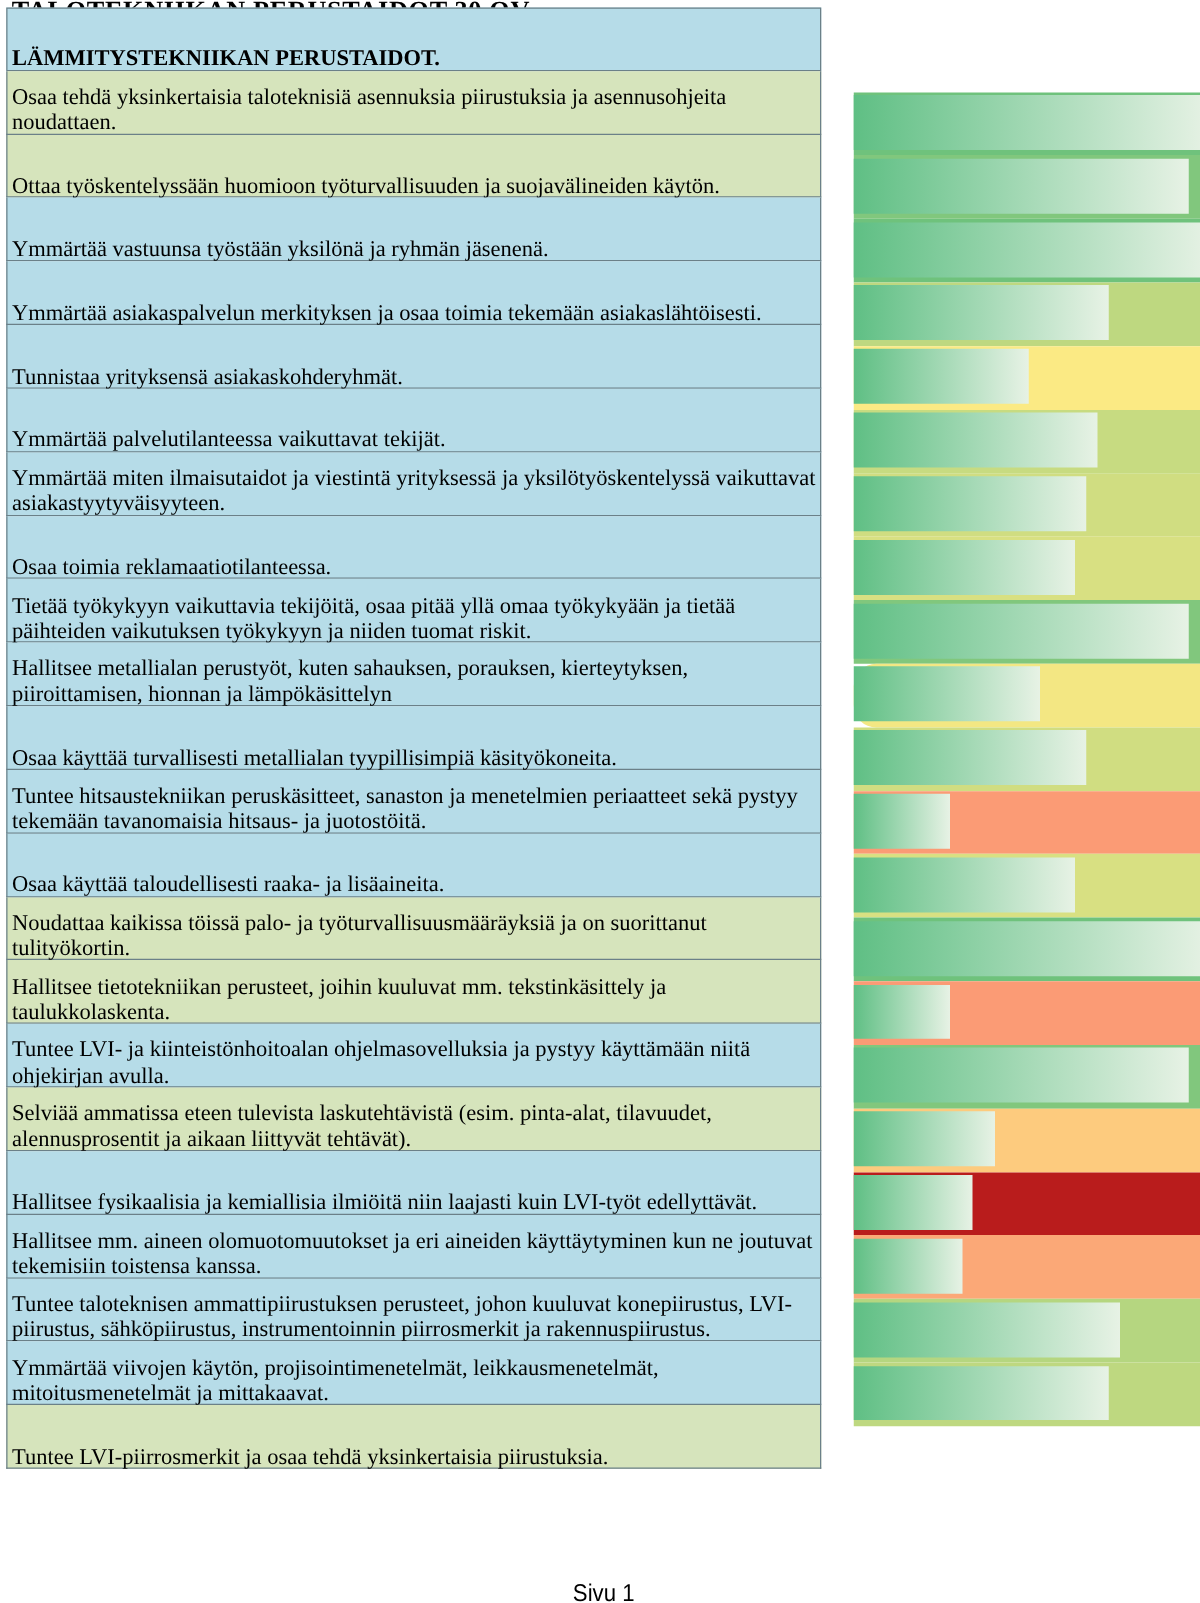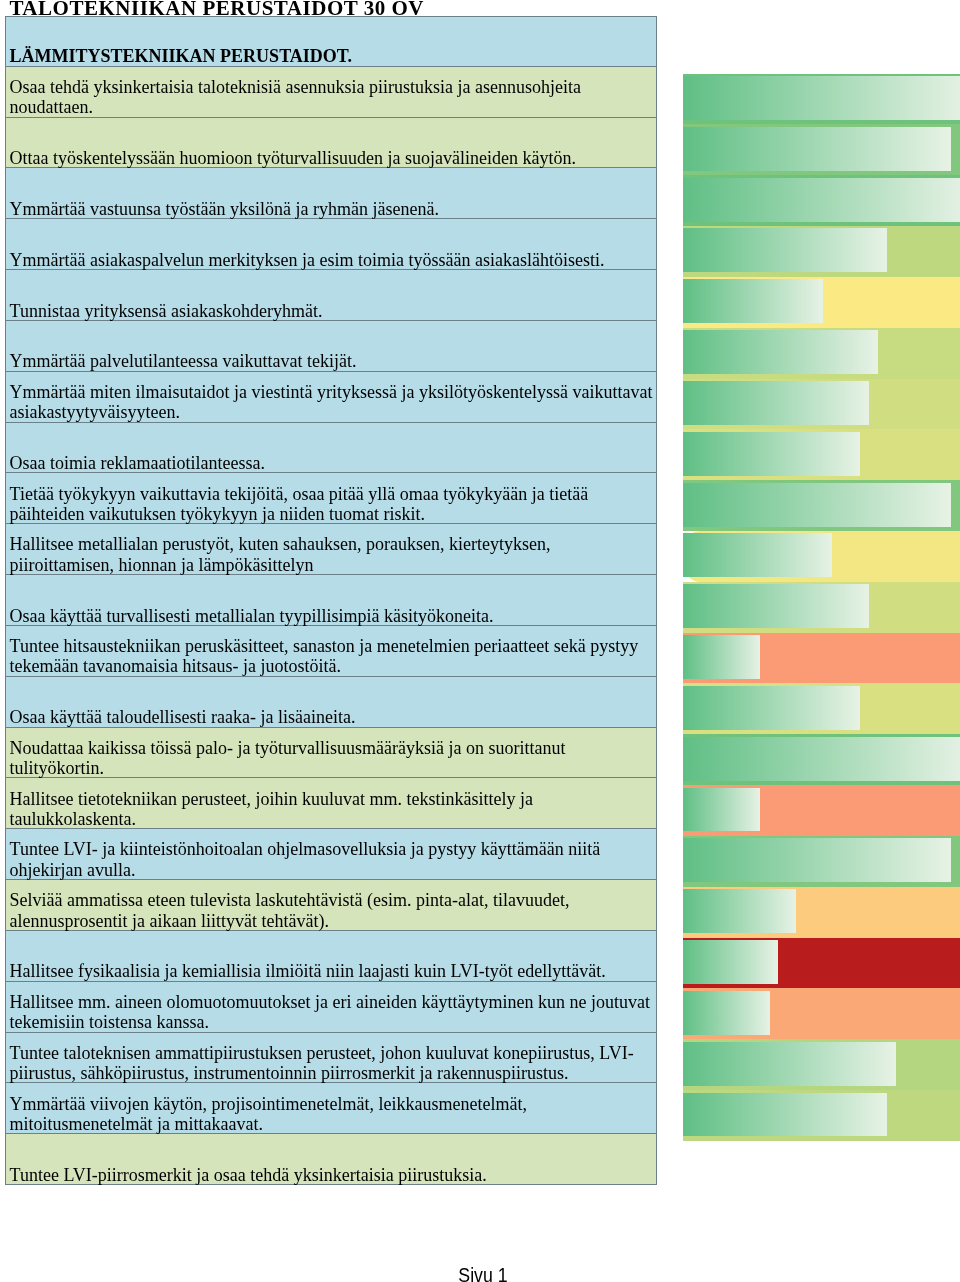--- a/index.html
+++ b/index.html
@@ -1,21 +1,21 @@
 <!DOCTYPE html>
 <html><head>
 <meta charset="utf-8">
 <title>TALOTEKNIIKAN PERUSTAIDOT 30 OV</title>
 <style>
   html,body{margin:0;padding:0;background:#fff;}
   body{width:960px;height:1282px;position:relative;overflow:hidden;
        font-family:"Liberation Serif",serif;color:#000;}
   #doc-title{position:absolute;left:9.4px;top:-3.7px;font-size:21px;font-weight:bold;
         letter-spacing:0.52px;white-space:nowrap;}
-  #sheet{position:absolute;left:5px;top:16px;width:652px;}
+  #sheet{position:absolute;left:5px;top:6px;width:652px;}
   .trow{display:flex;position:relative;box-sizing:border-box;
         border-left:1px solid #6B8088;border-right:1px solid #6B8088;
         border-bottom:1px solid #6B8088;height:50.835px;}
   .trow:first-child{border-top:1px solid #6B8088;}
   .bg-blue{background:#B6DCE8;}
   .bg-green{background:#D6E4BC;}
   .cell{box-sizing:border-box;padding:0 3px 0 3.6px;width:100%;
         display:flex;align-items:flex-end;font-size:18px;line-height:20.3px;
         position:relative;top:0.9px;}
   .cell.bold{font-weight:bold;}
@@ -42,21 +42,21 @@
   <div class="trow bg-green">
    <div class="cell">Osaa tehdä yksinkertaisia taloteknisiä asennuksia piirustuksia ja asennusohjeita noudattaen.</div>
   </div>
   <div class="trow bg-green">
    <div class="cell">Ottaa työskentelyssään huomioon työturvallisuuden ja suojavälineiden käytön.</div>
   </div>
   <div class="trow bg-blue">
    <div class="cell">Ymmärtää vastuunsa työstään yksilönä ja ryhmän jäsenenä.</div>
   </div>
   <div class="trow bg-blue">
-   <div class="cell">Ymmärtää asiakaspalvelun merkityksen ja esim toimia työssään asiakaslähtöisesti.</div>
+   <div class="cell">Ymmärtää asiakaspalvelun merkityksen ja osaa toimia tekemään asiakaslähtöisesti.</div>
   </div>
   <div class="trow bg-blue">
    <div class="cell">Tunnistaa yrityksensä asiakaskohderyhmät.</div>
   </div>
   <div class="trow bg-blue">
    <div class="cell">Ymmärtää palvelutilanteessa vaikuttavat tekijät.</div>
   </div>
   <div class="trow bg-blue">
    <div class="cell">Ymmärtää miten ilmaisutaidot ja viestintä yrityksessä ja yksilötyöskentelyssä vaikuttavat asiakastyytyväisyyteen.</div>
   </div>

